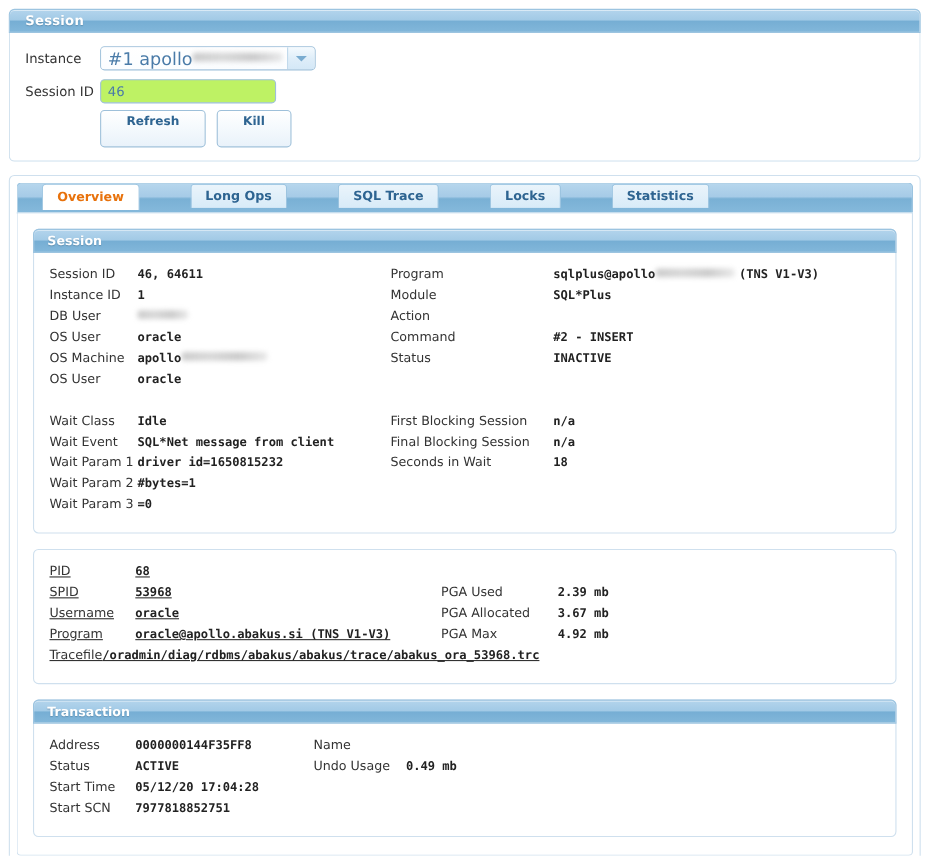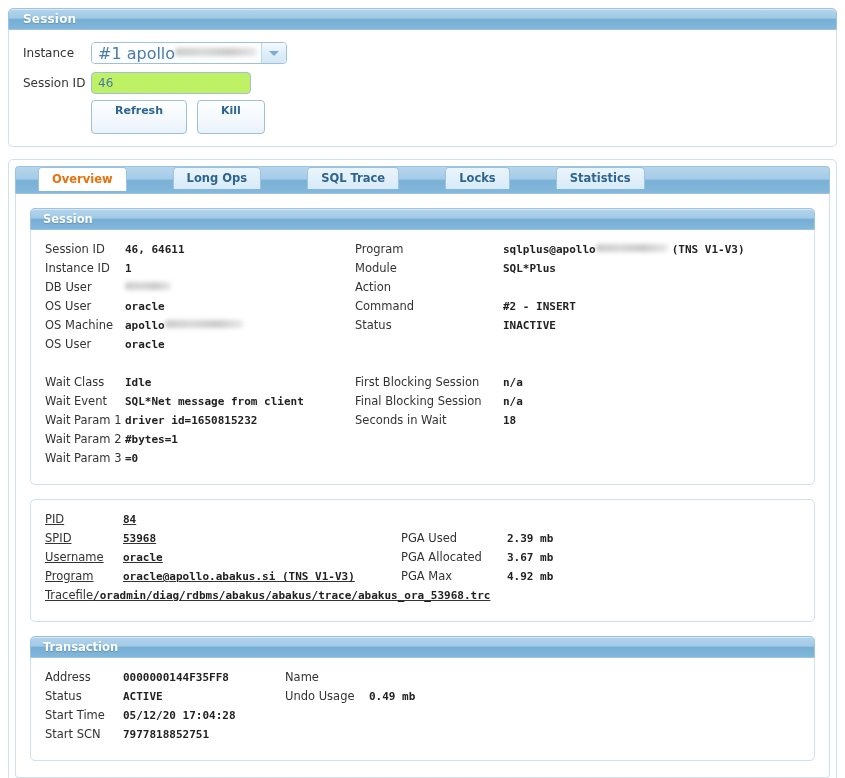--- a/index.html
+++ b/index.html
@@ -420,21 +420,21 @@
           </div>
         </div>
       </div>
 
       <div class="panel">
         <div class="panel-body">
           <div class="cols">
             <div class="col-left process-left" id="process-left">
                 <div class="fld">
                   <span class="k">PID</span>
-                  <span class="v">84</span>
+                  <span class="v">68</span>
                 </div>
                 <div class="fld">
                   <span class="k">SPID</span>
                   <span class="v">53968</span>
                 </div>
                 <div class="fld">
                   <span class="k">Username</span>
                   <span class="v">oracle</span>
                 </div>
                 <div class="fld">

